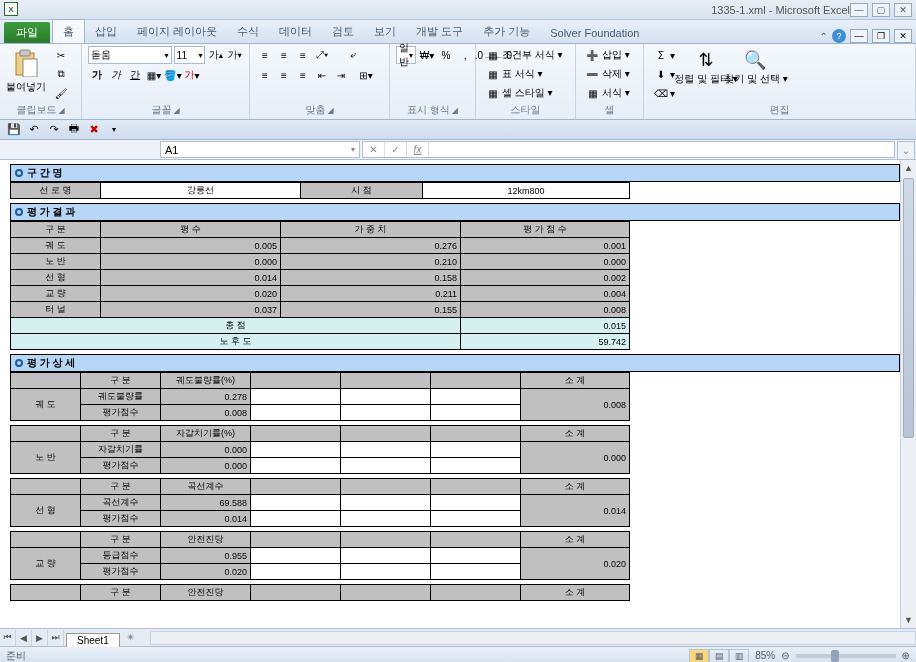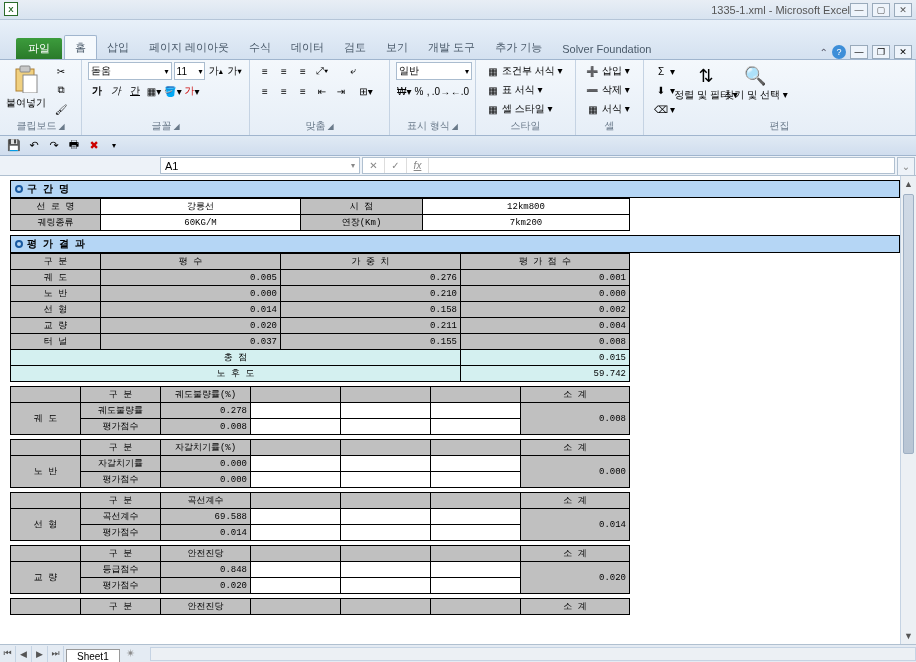--- a/index.html
+++ b/index.html
@@ -7,21 +7,21 @@
   
   
   .titlebar { height: 20px; background: linear-gradient(#e8eef5,#d8e3f0); display: flex; align-items: center; justify-content: space-between; padding: 0 4px; font-size: 11px; color: #555; border-bottom:1px solid #b5c5d8; }
   .titlebar .left { width: 20px; height: 16px; }
   .excel-icon { width:14px; height:14px; background:#fff; border:1px solid #2a6b2a; display:inline-flex; align-items:center; justify-content:center; font-size:8px; color:#2a6b2a; font-weight:bold; }
   .titlebar .center { flex:1; text-align:right; }
   .titlebar .right { display:flex; gap:4px; }
   .winbtn { width:18px; height:14px; border:1px solid #9ab; background:#eef4fb; font-size:9px; display:flex; align-items:center; justify-content:center; cursor:pointer; }
   
   
-  .tabs { height: 40px; background: linear-gradient(#e8f0f9,#d4e1f0); display:flex; align-items:flex-end; padding-left:16px; border-bottom:1px solid #a0b5ce; }
+  .tabs { height: 24px; background: linear-gradient(#e8f0f9,#d4e1f0); display:flex; align-items:flex-end; padding-left:4px; border-bottom:1px solid #a0b5ce; }
   .filetab { background: linear-gradient(#3c9c3c,#2a7a2a); color:#fff; padding:3px 12px; font-size:11px; border-radius:2px 2px 0 0; margin-right:2px; cursor:pointer; }
   .tab { padding:4px 10px; font-size:11px; color:#4a5a6a; cursor:pointer; }
   .tab.active { background:#f5f9fd; border:1px solid #a0b5ce; border-bottom:none; border-radius:2px 2px 0 0; }
   .tabs .right { margin-left:auto; display:flex; align-items:center; gap:4px; padding-right:4px; }
   .help-icon { width:14px; height:14px; border-radius:50%; background:#3d8ed8; color:#fff; font-size:9px; display:flex; align-items:center; justify-content:center; }
   
   
   .ribbon { height: 76px; background: linear-gradient(#f4f8fc,#e6eef7); border-bottom:1px solid #a0b5ce; display:flex; }
   .group { border-right:1px solid #c5d3e3; padding:2px 6px 0 6px; display:flex; flex-direction:column; justify-content:space-between; }
   .group-content { display:flex; gap:4px; flex:1; }
@@ -51,21 +51,21 @@
   
   
   .sheetarea { height: 468px; position:relative; background:#fff; overflow:hidden; display:flex;}
   .sheet-viewport { flex:1; overflow:hidden; background:#fff; padding:4px 0 0 10px;}
   .vscroll { width:16px; background:#ecf0f4; border-left:1px solid #c5d3e3; position:relative;}
   .vscroll .thumb { position:absolute; top:18px; left:2px; right:2px; height:260px; background:linear-gradient(#d0dae6,#b8c5d4); border:1px solid #9fb0c4; border-radius:2px;}
   .vscroll .arr { height:16px; display:flex; align-items:center; justify-content:center; font-size:9px; color:#555; cursor:pointer;}
   .vscroll .arr.bot { position:absolute; bottom:0; width:100%;}
   
   
-  .doc { font-size:10px; color:#000;font-family:Liberation Mono, monospace; }
+  .doc { font-size:10px; color:#000; }
   .sectitle { background:#b5d6f5; border:1px solid #000; padding:1px 4px; font-weight:bold; display:flex; align-items:center; gap:4px;}
   .sectitle .bullet{ width:8px; height:8px; border:2px solid #1a5aa0; border-radius:50%; display:inline-block;}
   table.grid { border-collapse:collapse; width:620px; }
   table.grid td, table.grid th { border:1px solid #000; padding:1px 3px; height:14px; font-size:9px; text-align:center; }
   .hdr { background:#c0c0c0; }
   .lt { background:#d4f0f0; }
   .rright { text-align:right !important; padding-right:6px;}
   .wht { background:#fff; }
   .spacer { height:4px; }
   
@@ -203,21 +203,21 @@
         <div class="fmtbtn" style="width:30px;"><span>⊞</span>▾</div>
       </div>
     </div>
     <div class="group-label">
         <span>맞춤</span>
         <span class="launcher">◢</span>
       </div>
   </div>
 
   <div class="group" style="width:86px;">
-    <div class="group-content" style="flex-direction:column; gap:2px;">
+    <div class="group-content" style="flex-direction:row; gap:2px;">
       <div class="combo" style="width:76px;">
           <span>일반</span>
           <span style="margin-left:auto;font-size:8px;">▾</span>
         </div>
       <div class="fmtbtns">
         <div class="fmtbtn">₩▾</div>
         <div class="fmtbtn">%</div>
         <div class="fmtbtn">,</div>
         <div class="fmtbtn">.0→</div>
         <div class="fmtbtn">←.0</div>
@@ -339,26 +339,20 @@
           <span>구 간 명</span>
         </div>
       <table class="grid">
         <tbody>
             <tr>
               <td class="hdr" style="width:90px;">선 로 명</td>
               <td style="width:200px;">강릉선</td>
               <td class="hdr" style="width:122px;">시 점</td>
               <td>12km800</td>
             </tr>
-        <tr>
-              <td class="hdr">궤링종류</td>
-              <td>60KG/M</td>
-              <td class="hdr">연장(Km)</td>
-              <td>7km200</td>
-            </tr>
       </tbody>
         </table>
       <div class="spacer"></div>
 
       <div class="sectitle">
           <span class="bullet"></span>
           <span>평 가 결 과</span>
         </div>
       <table class="grid">
         <tbody>
@@ -407,20 +401,24 @@
               <td class="lt rright">0.015</td>
             </tr>
         <tr>
               <td class="lt" colspan="3">노 후 도</td>
               <td class="lt rright">59.742</td>
             </tr>
       </tbody>
         </table>
       <div class="spacer"></div>
 
+      <div class="sectitle">
+          <span class="bullet"></span>
+          <span>평 가 상 세</span>
+        </div>
       <div id="sec3area">
           <table class="grid" style="margin-bottom: 4px;">
             <tbody>
               <tr>
                 <td class="hdr" style="width:70px;"></td>
                 <td class="hdr" style="width:80px;">구 분</td>
                 <td class="hdr" style="width:90px;">궤도불량률(%)</td>
                 <td class="hdr" style="width:90px;"></td>
                 <td class="hdr" style="width:90px;"></td>
                 <td class="hdr" style="width:90px;"></td>
@@ -509,21 +507,21 @@
                 <td class="hdr" style="width:80px;">구 분</td>
                 <td class="hdr" style="width:90px;">안전진당</td>
                 <td class="hdr" style="width:90px;"></td>
                 <td class="hdr" style="width:90px;"></td>
                 <td class="hdr" style="width:90px;"></td>
                 <td class="hdr">소 계</td>
               </tr>
               <tr>
                 <td class="hdr" rowspan="2">교 량</td>
                 <td class="hdr">등급점수</td>
-                <td class="hdr rright">0.848</td>
+                <td class="hdr rright">0.955</td>
                 <td class="wht"></td>
                 <td class="wht"></td>
                 <td class="wht"></td>
                 <td class="hdr rright" rowspan="2">0.020</td>
               </tr>
               <tr>
                 <td class="hdr">평가점수</td>
                 <td class="hdr rright">0.020</td>
                 <td class="wht"></td>
                 <td class="wht"></td>

